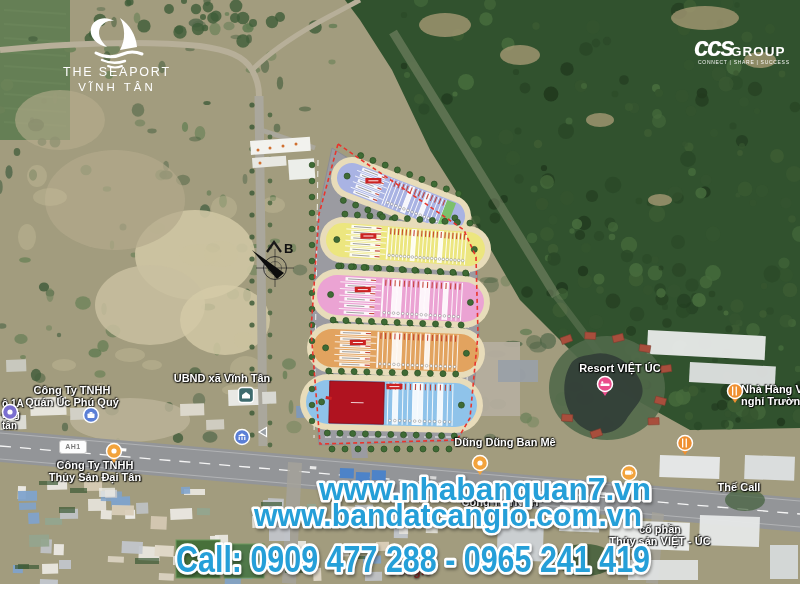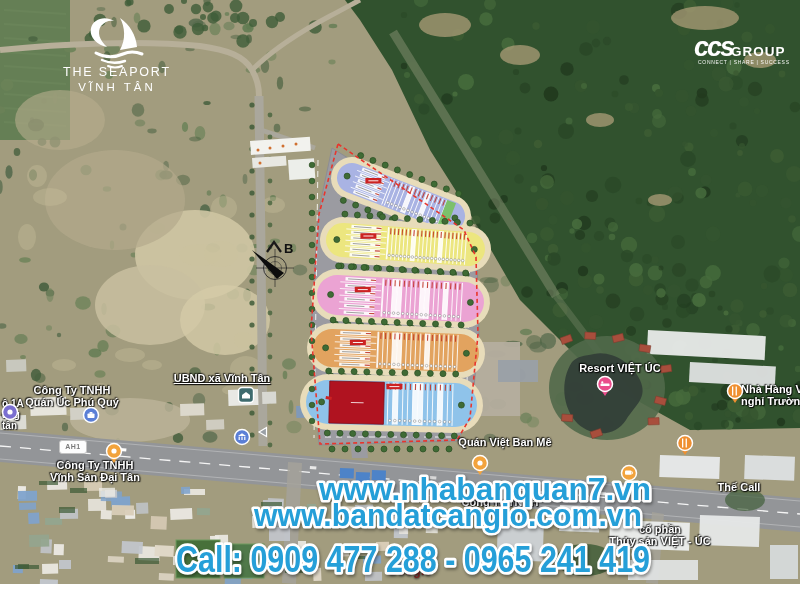--- a/index.html
+++ b/index.html
@@ -1188,36 +1188,36 @@
   <div id="labels-layer">
       <div class="map-label small" style="left: 2px; top: 399px;">
         <span class="ln">ộ 1A</span>
         <span class="ln">ảng</span>
         <span class="ln">tân</span>
       </div>
       <div class="map-label center" style="left: 72px; top: 385px;">
         <span class="ln">Công Ty TNHH</span>
         <span class="ln">Quán Úc Phú Quý</span>
       </div>
-      <div class="map-label center" style="left: 222px; top: 373px; text-decoration: underline;">
+      <div class="map-label center" style="left: 222px; top: 373px;">
         <span class="ln">UBND xã Vĩnh Tân</span>
       </div>
       <div class="map-label center" style="left: 95px; top: 460px;">
         <span class="ln">Công Ty TNHH</span>
-        <span class="ln">Vĩnh Sản Đại Tân</span>
+        <span class="ln">Thủy Sản Đại Tân</span>
       </div>
       <div class="map-label center" style="left: 620px; top: 363px;">
         <span class="ln">Resort VIỆT ÚC</span>
       </div>
       <div class="map-label" style="left: 741px; top: 384px;">
         <span class="ln">Nhà Hàng Và</span>
         <span class="ln">nghỉ Trường T</span>
       </div>
       <div class="map-label center" style="left: 505px; top: 437px;">
-        <span class="ln">Quán Việt Ban Mê</span>
+        <span class="ln">Dũng Dũng Ban Mê</span>
       </div>
       <div class="map-label center" style="left: 739px; top: 482px;">
         <span class="ln">Thế Call</span>
       </div>
       <div class="map-label center" style="left: 500px; top: 497px;">
         <span class="ln">Công Ty TNHH</span>
       </div>
       <div class="map-label center" style="left: 660px; top: 524px;">
         <span class="ln">cổ phần</span>
         <span class="ln">Thủy sản VIỆT - ÚC</span>

